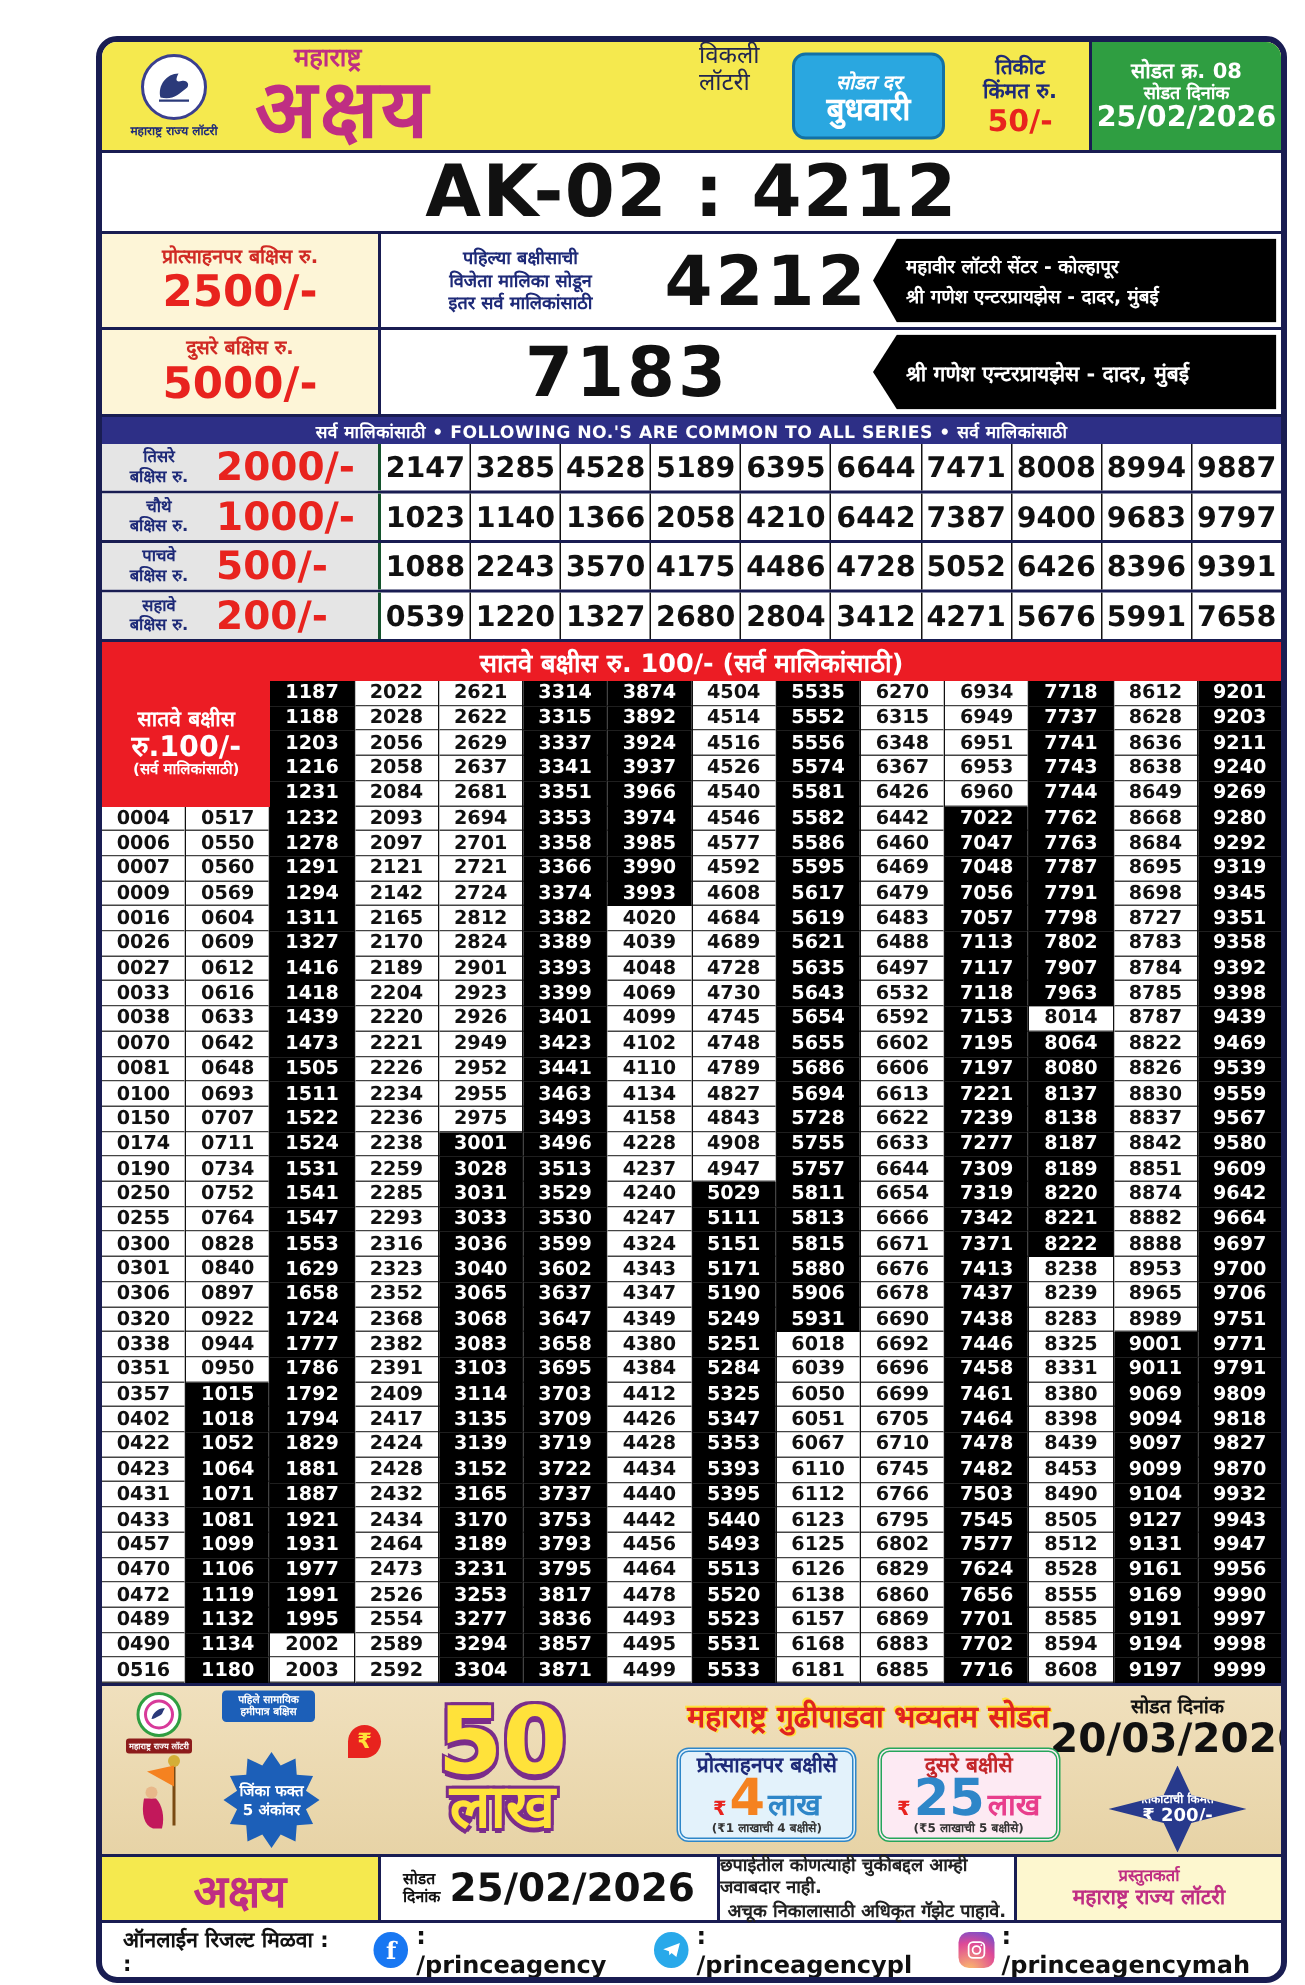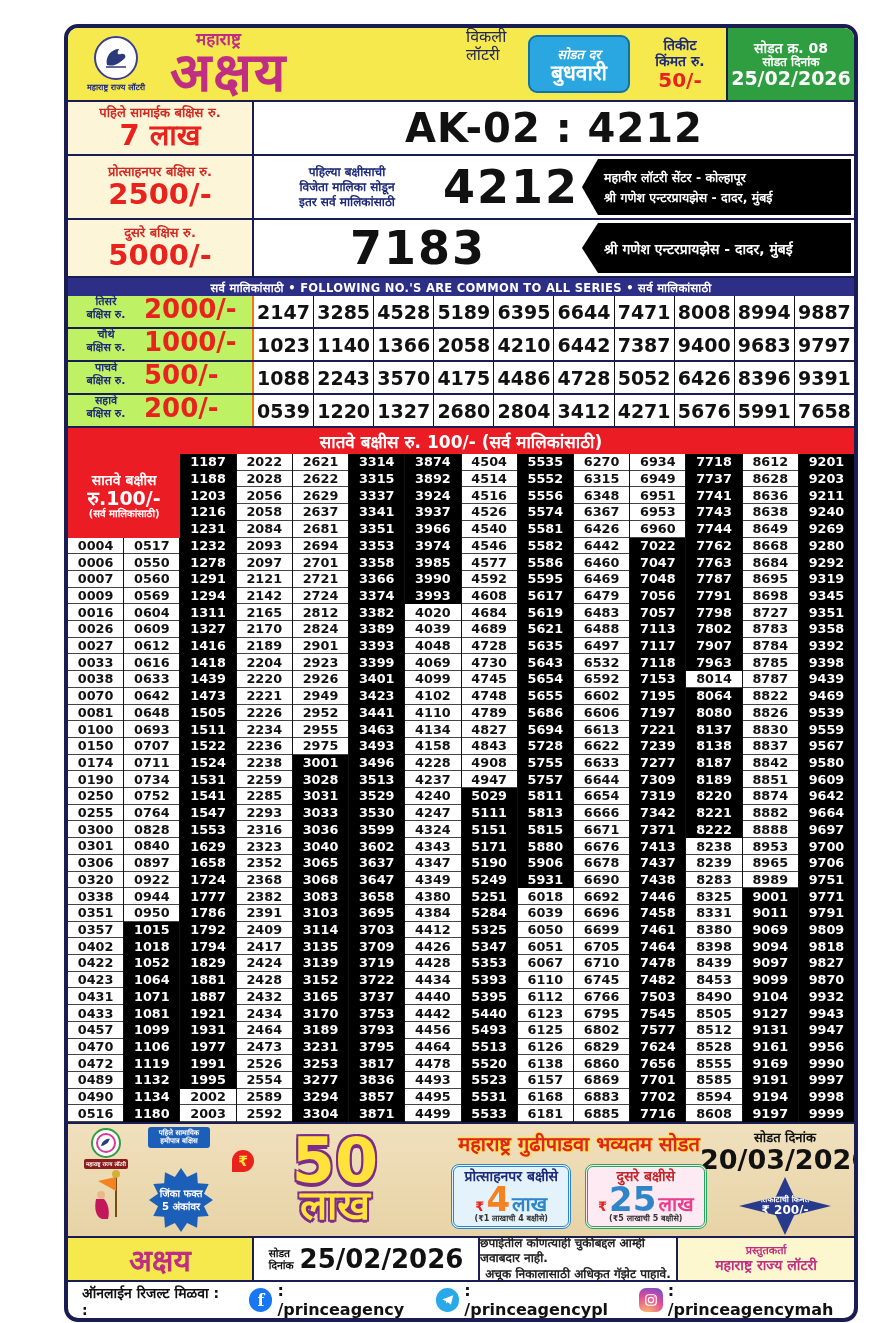--- a/index.html
+++ b/index.html
@@ -25,33 +25,33 @@
   .draw-box .d1 { font-size:14px; font-weight:bold; }
   .draw-box .d2 { font-size:12px; font-weight:bold; }
   .draw-box .d3 { font-size:19px; font-weight:bold; line-height:1; }
 
   
   .trow { display:flex; border-bottom:2px solid #191d52; }
   .lblcell { width:186px; background:#fdf5d7; border-right:2px solid #191d52; display:flex; flex-direction:column; align-items:center; justify-content:center; line-height:1.1; }
   .lblcell .t { font-size:13px; font-weight:bold; color:#d02a24; }
   .lblcell .a { font-size:29px; font-weight:bold; color:#e8231e; line-height:1; }
   .r1 { height:54px; }
-  .r1 .result { flex:1; display:flex; align-items:center; justify-content:center; font-size:40px; font-weight:bold; color:#111; letter-spacing:1px; }
+  .r1 .result { flex:1; display:flex; align-items:center; justify-content:center; font-size:48px; font-weight:bold; color:#111; letter-spacing:1px; }
   .r2 { height:64px; }
   .r3 { height:58px; }
   .desc { width:186px; border-right:0; display:flex; flex-direction:column; align-items:center; justify-content:center; font-size:12px; font-weight:bold; color:#1e2a78; line-height:1.25; }
   .bignum { flex:1; display:flex; align-items:center; justify-content:center; font-size:46px; font-weight:bold; color:#111; letter-spacing:2px; }
   .sellwrap { width:272px; display:flex; align-items:center; padding:3px 3px 3px 0; }
   .sellbox { width:100%; height:100%; background:#000; color:#fff; clip-path:polygon(16px 0,100% 0,100% 100%,16px 100%,0 50%); display:flex; flex-direction:column; align-items:flex-start; justify-content:center; padding-left:22px; gap:3px; }
   .sellbox .s { font-size:12.5px; font-weight:bold; white-space:nowrap; }
 
   
   .band-blue { height:18px; background:#2d2f86; color:#fff; display:flex; align-items:center; justify-content:center; font-size:11.5px; font-weight:bold; letter-spacing:0.3px; }
   .prow { display:flex; height:33px; border-bottom:2px solid #191d52; }
-  .prow .plbl { width:186px; background:#bef264; border-right:2px solid #f97316; display:flex; }
+  .prow .plbl { width:186px; background:#e5e5e5; border-right:2px solid #14532d; display:flex; align-items:center; }
   .plbl .two { width:76px; text-align:center; font-size:11px; font-weight:bold; color:#1e2a78; line-height:1.15; }
   .plbl .amt { flex:1; text-align:left; font-size:26px; font-weight:bold; color:#e8231e; line-height:1; }
   .prow .nums { flex:1; display:flex; }
   .prow .nums div { flex:1; border-right:1.5px solid #111; display:flex; align-items:center; justify-content:center; font-size:19px; font-weight:bold; color:#111; }
   .prow .nums div:last-child { border-right:0; }
 
   .band-red { height:26px; background:#ec1c24; color:#fff; display:flex; align-items:center; justify-content:center; font-size:17px; font-weight:bold; }
 
   
   .bigtbl { position:relative; display:flex; height:670px; border-bottom:2px solid #191d52; }
@@ -154,24 +154,20 @@
       <div class="p2">50/-</div>
     </div>
     <div class="draw-box">
       <div class="d1">सोडत क्र. 08</div>
       <div class="d2">सोडत दिनांक</div>
       <div class="d3">25/02/2026</div>
     </div>
   </div>
 
   <div class="trow r1">
-    <div class="lblcell">
-      <div class="t">पहिले सामाईक बक्षिस रु.</div>
-      <div class="a">7 लाख</div>
-    </div>
     <div class="result">AK-02 : 4212</div>
   </div>
 
   <div class="trow r2">
     <div class="lblcell">
       <div class="t">प्रोत्साहनपर बक्षिस रु.</div>
       <div class="a">2500/-</div>
     </div>
     <div class="desc">
       <span>पहिल्या बक्षीसाची</span>

